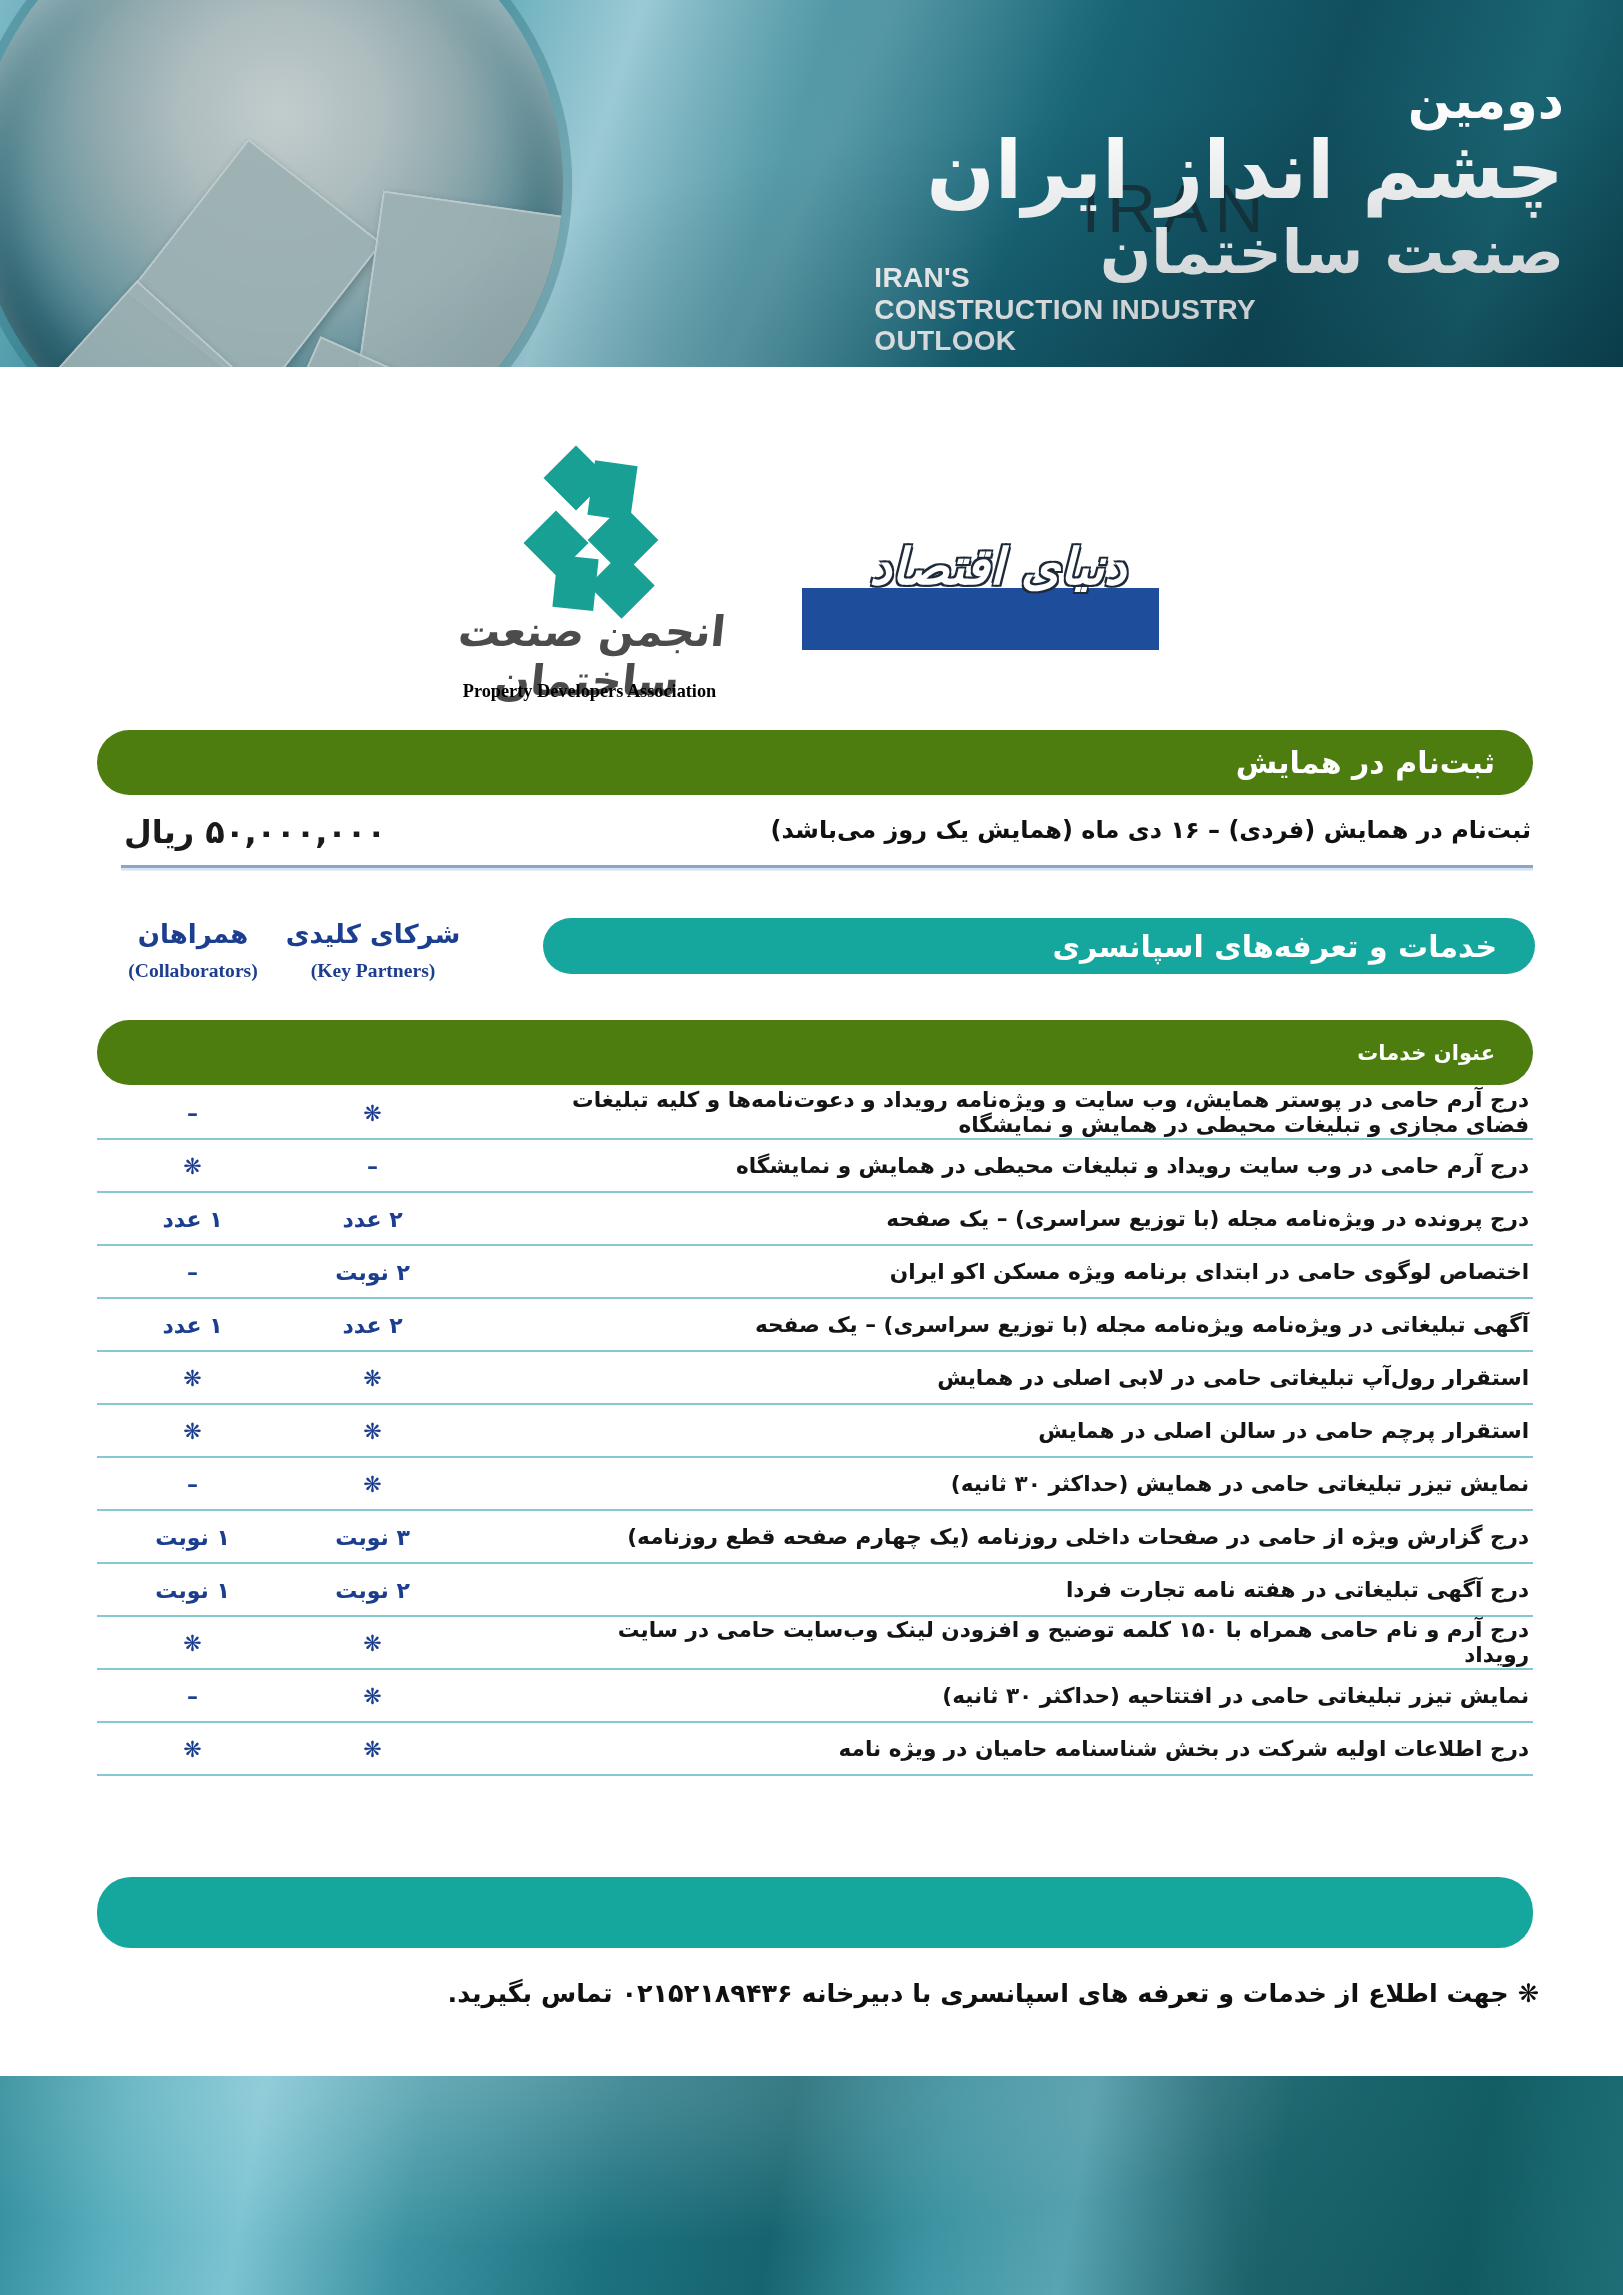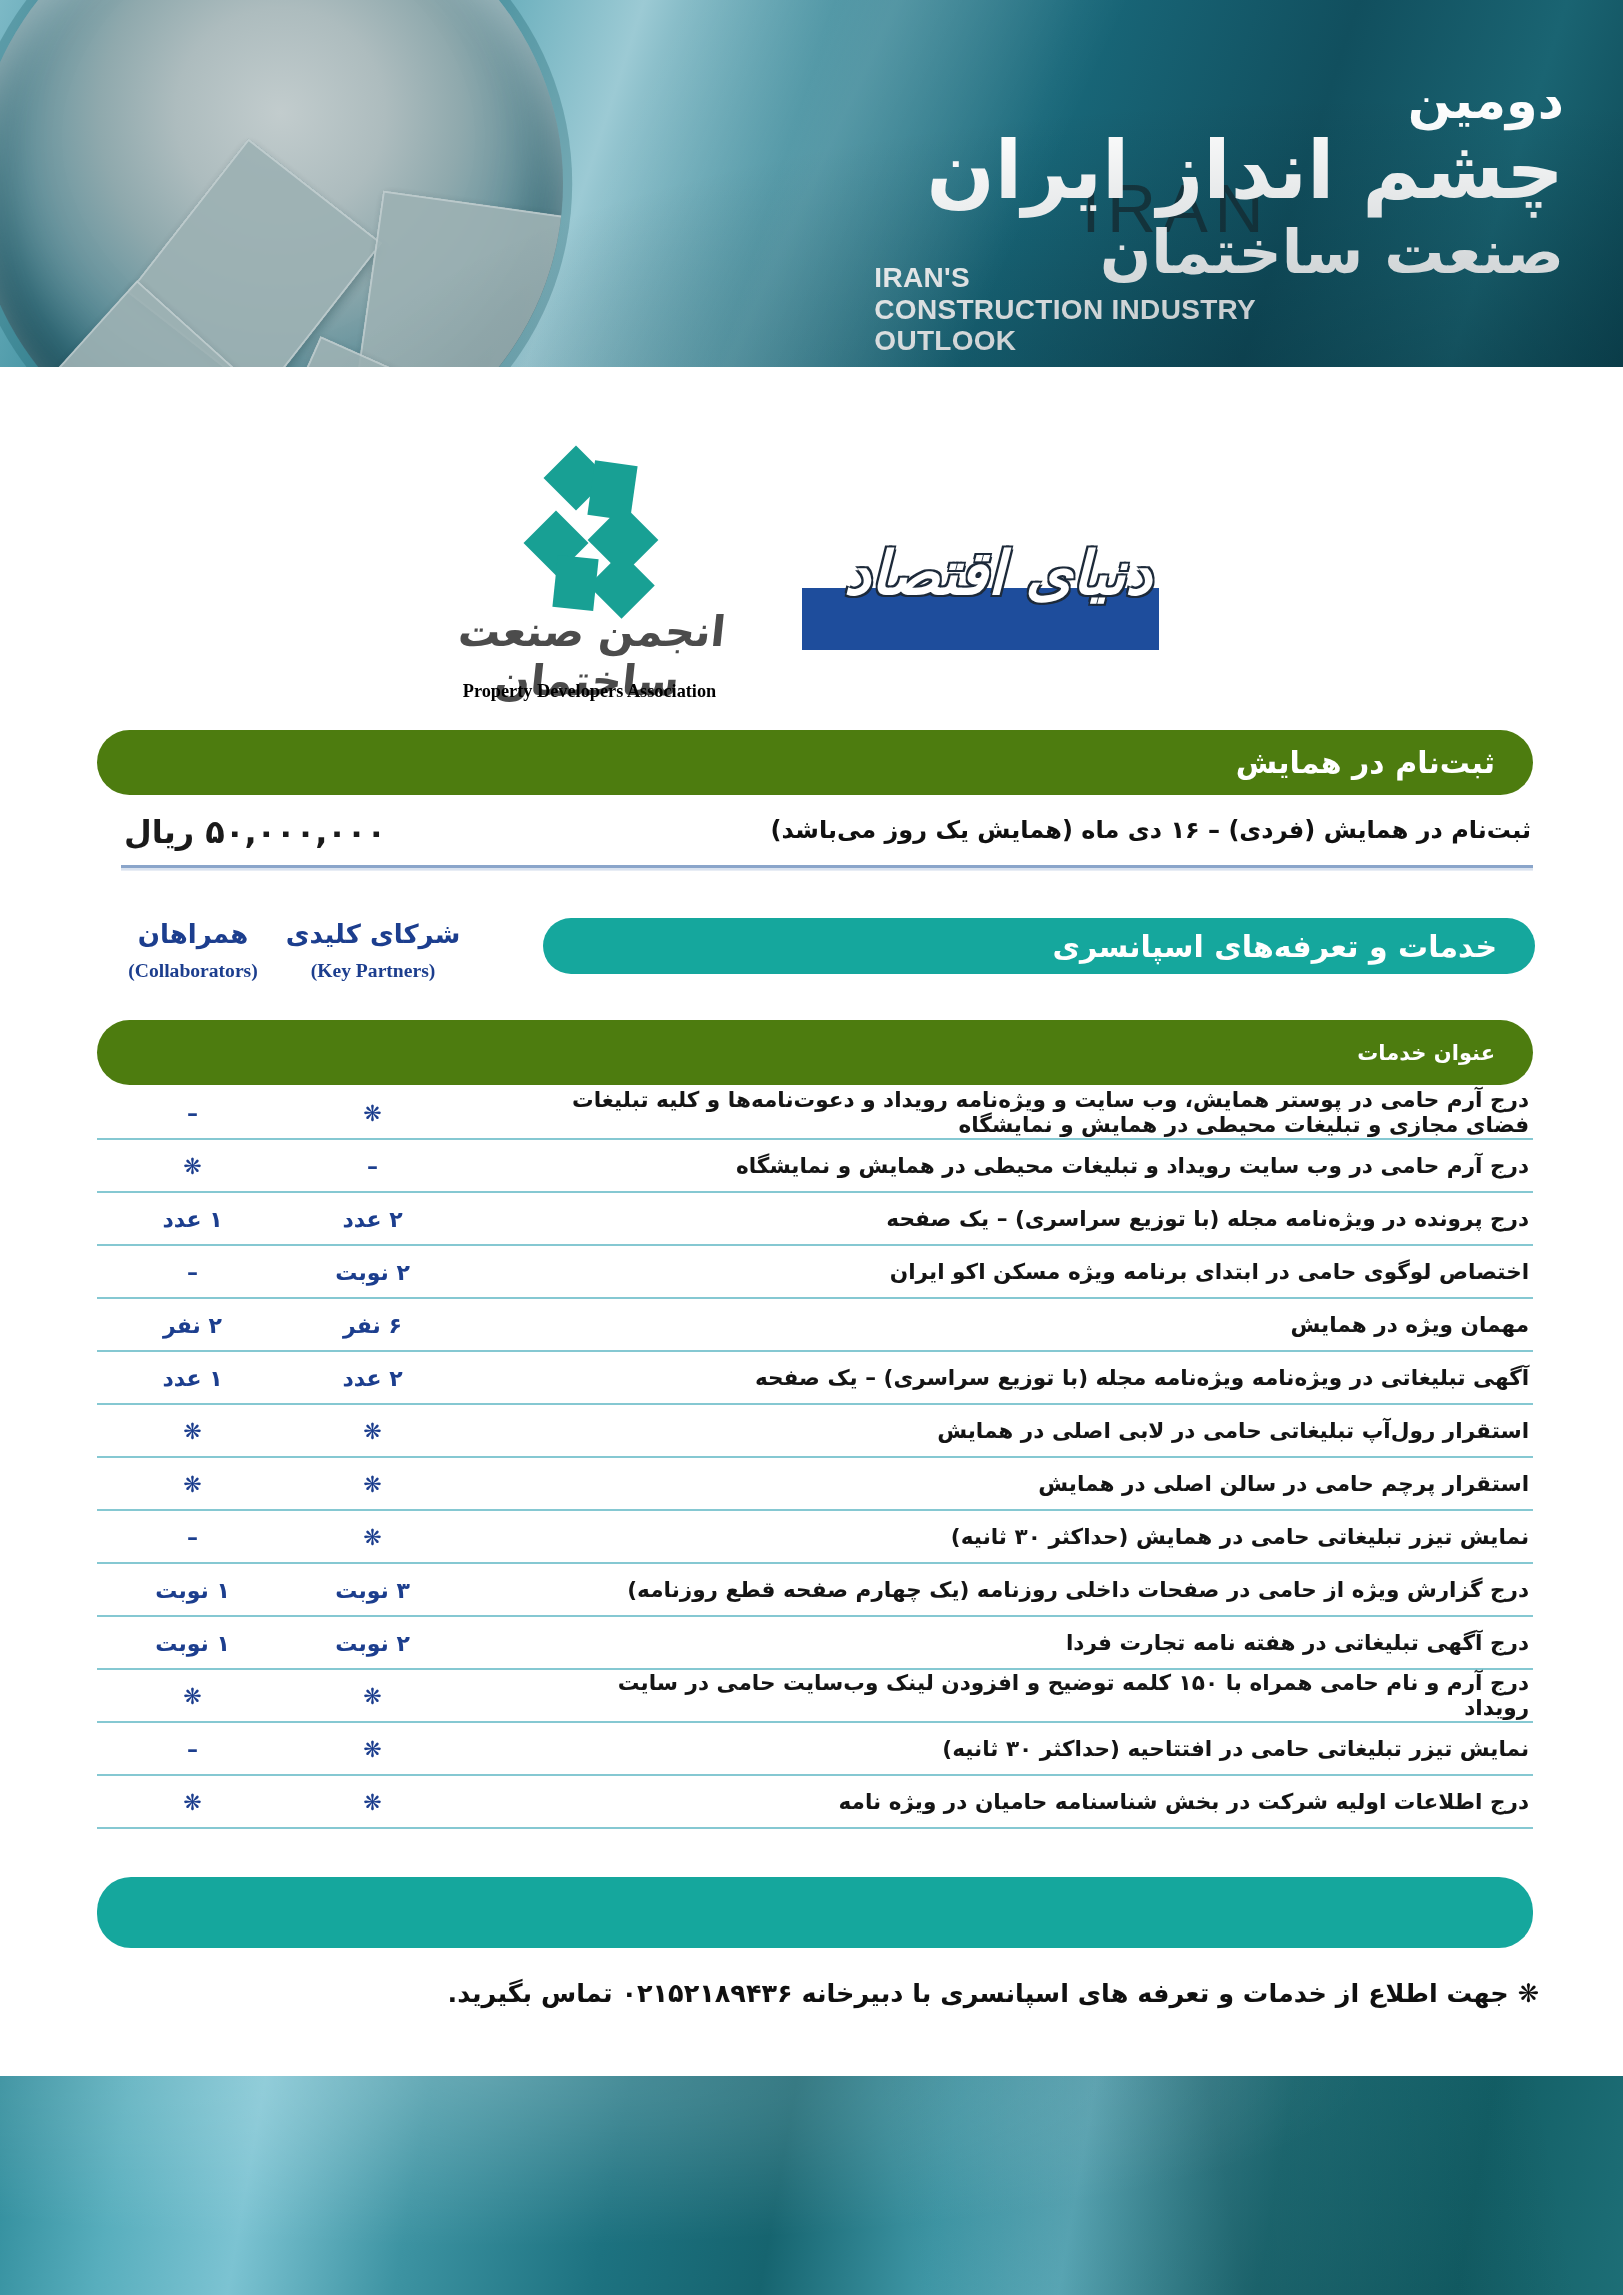--- a/index.html
+++ b/index.html
@@ -45,21 +45,21 @@
   .pda-cluster .d3{left:65px;top:60px;width:50px;height:50px;transform:rotate(45deg);}
   .pda-cluster .d4{left:0px;top:65px;width:46px;height:46px;transform:rotate(45deg);}
   .pda-cluster .d5{left:22px;top:102px;width:41px;height:52px;transform:rotate(6deg);}
   .pda-cluster .d6{left:65px;top:107px;width:47px;height:47px;transform:rotate(45deg);}
   .pda-fa{position:absolute;left:393px;top:607px;width:393px;text-align:center;direction:rtl;
           font-size:42px;font-weight:bold;color:#4c4c4c;transform:skewX(-6deg);}
   .pda-en{position:absolute;left:393px;top:681px;width:393px;text-align:center;
           font-family:"Liberation Serif",serif;font-size:18.3px;font-weight:bold;color:#000000;}
   .donya-rect{position:absolute;left:802px;top:588px;width:357px;height:62px;background:#1e4d9c;}
   .donya-text{position:absolute;left:782px;top:538px;width:432px;text-align:center;direction:rtl;
-          font-size:60px;font-weight:bold;color:#ffffff;font-style:italic;
+          font-size:50px;font-weight:bold;color:#ffffff;font-style:italic;
           text-shadow:-2px -2px 0 #1d2a3a,2px -2px 0 #1d2a3a,-2px 2px 0 #1d2a3a,2px 2px 0 #1d2a3a;}
   
   .bar{position:absolute;border-radius:34px;color:#ffffff;font-weight:bold;direction:rtl;
        display:flex;align-items:center;}
   .bar .bar-label{padding-right:38px;}
   .bar-navy{background:#4d7c0f;}
   .bar-teal{background:#15a79d;}
   .reg-bar{left:97px;top:730px;width:1436px;height:65px;font-size:30px;}
   .spon-bar{left:543px;top:918px;width:992px;height:56px;font-size:30px;text-align:center;}
   .svc-bar{left:97px;top:1020px;width:1436px;height:65px;font-size:21px;}
@@ -175,25 +175,20 @@
       <div class="val val-kp">۲ عدد</div>
       <div class="svc">درج پرونده در ویژه‌نامه مجله (با توزیع سراسری) – یک صفحه</div>
     </div>
 
     <div class="trow">
       <div class="val val-co">–</div>
       <div class="val val-kp">۲ نوبت</div>
       <div class="svc">اختصاص لوگوی حامی در ابتدای برنامه ویژه مسکن اکو ایران</div>
     </div>
 
-    <div class="trow">
-      <div class="val val-co">۲ نفر</div>
-      <div class="val val-kp">۶ نفر</div>
-      <div class="svc">مهمان ویژه در همایش</div>
-    </div>
 
     <div class="trow">
       <div class="val val-co">۱ عدد</div>
       <div class="val val-kp">۲ عدد</div>
       <div class="svc">آگهی تبلیغاتی در ویژه‌نامه ویژه‌نامه مجله (با توزیع سراسری) – یک صفحه</div>
     </div>
 
     <div class="trow">
       <div class="val val-co">❋</div>
       <div class="val val-kp">❋</div>

